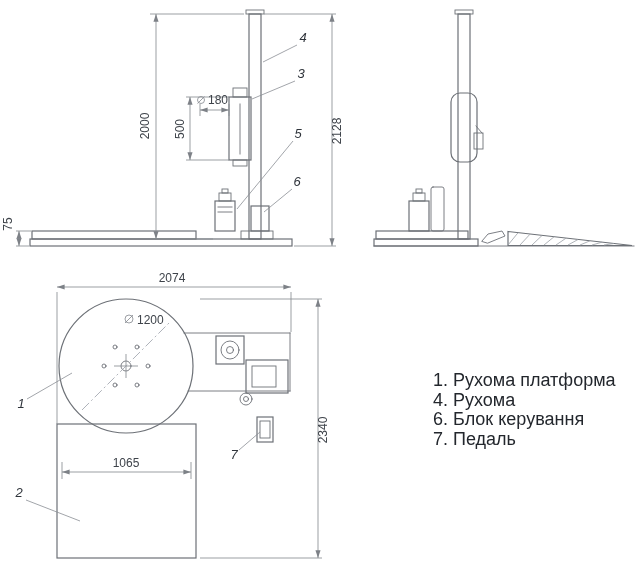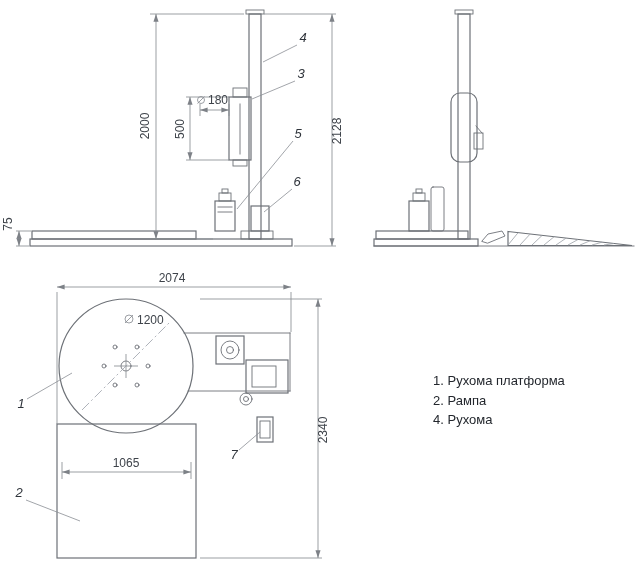--- a/index.html
+++ b/index.html
@@ -14,21 +14,21 @@
   .dim{stroke:#8a8e94;stroke-width:0.85;fill:none;}
   .cl{stroke:#8a8e94;stroke-width:0.8;fill:none;}
   .hatch{stroke:#9aa0a6;stroke-width:0.8;fill:none;}
   .cline{stroke:#9aa0a8;stroke-width:0.8;fill:none;stroke-dasharray:10 3 2 3;}
   .dimtxt{fill:#3e434a;font-size:12px;font-family:"Liberation Sans",sans-serif;}
   .callout{fill:#2f343b;font-size:13px;font-style:italic;font-family:"Liberation Sans",sans-serif;}
   #ar path{fill:#7d8187;}
   
   .legend{
     position:absolute;left:433px;top:371px;color:#23272d;
-    font-size:13px;line-height:19.5px;white-space:nowrap;
+    font-size:18px;line-height:19.5px;white-space:nowrap;
   }
 </style>
 </head>
 <body>
 
 <div class="stage">
 
 <svg width="640" height="574" viewBox="0 0 640 574">
   <defs>
     <marker id="ar" viewBox="0 0 10 10" refX="9.5" refY="5" markerWidth="10" markerHeight="10" orient="auto-start-reverse">
@@ -227,22 +227,26 @@
     <text class="callout" x="234" y="459" text-anchor="middle">7</text>
   </g>
 </svg>
 
 <div class="legend">
   <div>
     <span>1.</span>
     <span>Рухома платформа</span>
   </div>
   <div>
-    <span>2.</span>
-    <span>Рампа</span>
-  </div>
-  <div>
     <span>4.</span>
     <span>Рухома</span>
   </div>
+  <div>
+    <span>6.</span>
+    <span>Блок керування</span>
+  </div>
+  <div>
+    <span>7.</span>
+    <span>Педаль</span>
+  </div>
 </div>
 
 </div>
 
 </body></html>

